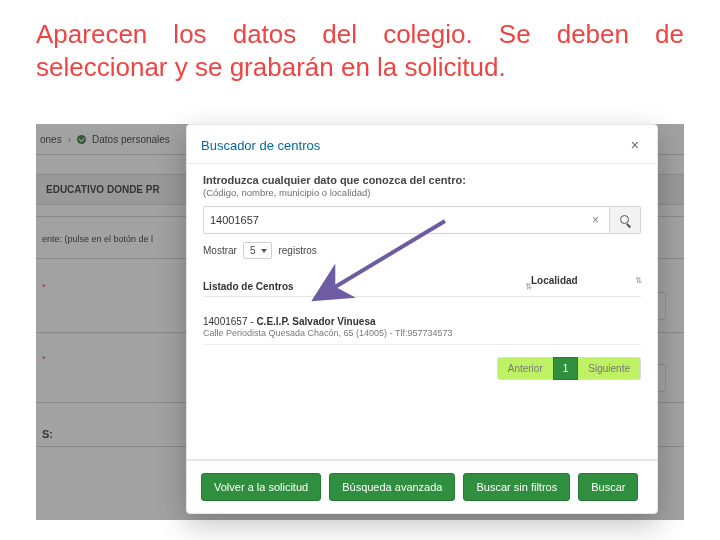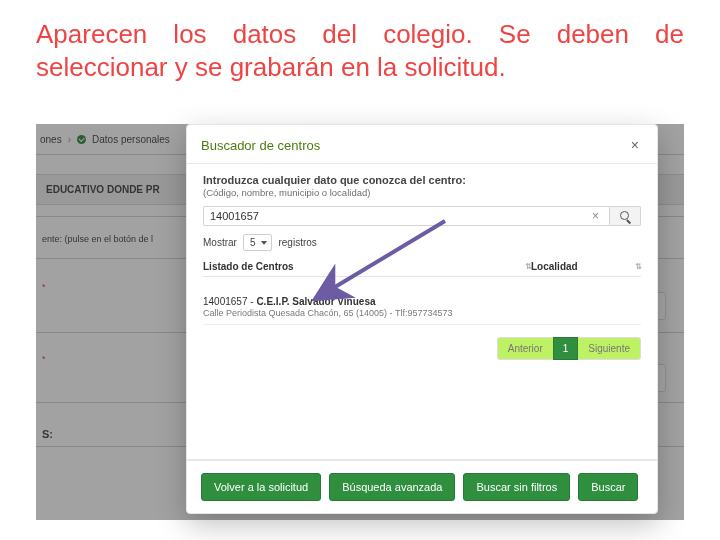--- a/index.html
+++ b/index.html
@@ -135,21 +135,21 @@
     flex-direction: column;
   }
   .modal-head {
     display: flex;
     align-items: center;
     justify-content: space-between;
     padding: 10px 14px 8px 14px;
   }
   .modal-title {
     font-size: 13px;
-    color: #4d7c0f;
+    color: #0369a1;
   }
   .modal-close {
     font-size: 14px;
     color: #666;
     cursor: pointer;
     padding: 2px 4px;
   }
   .modal-sep {
     height: 1px;
     background: #e7e7e7;
@@ -168,21 +168,21 @@
   }
   .field-sub {
     font-size: 9.5px;
     color: #6e6e6e;
     margin-top: 1px;
   }
 
   .input-row {
     display: flex;
     margin-top: 8px;
-    height: 20px;
+    height: 28px;
   }
   .input-box {
     flex: 1 1 auto;
     border: 1px solid #d4d4d4;
     border-radius: 2px 0 0 2px;
     display: flex;
     align-items: center;
     padding: 0 6px;
     font-size: 11px;
     color: #333;
@@ -261,20 +261,21 @@
     padding-bottom: 4px;
   }
   .grid-head .col1 {
     flex: 1 1 auto;
     font-size: 10px;
     font-weight: 700;
     color: #333;
     display: flex;
     align-items: center;
     gap: 6px;
+    margin-top: 12px;
   }
   .grid-head .col2 {
     width: 110px;
     font-size: 10px;
     font-weight: 700;
     color: #333;
     display: flex;
     align-items: center;
     gap: 22px;
   }

